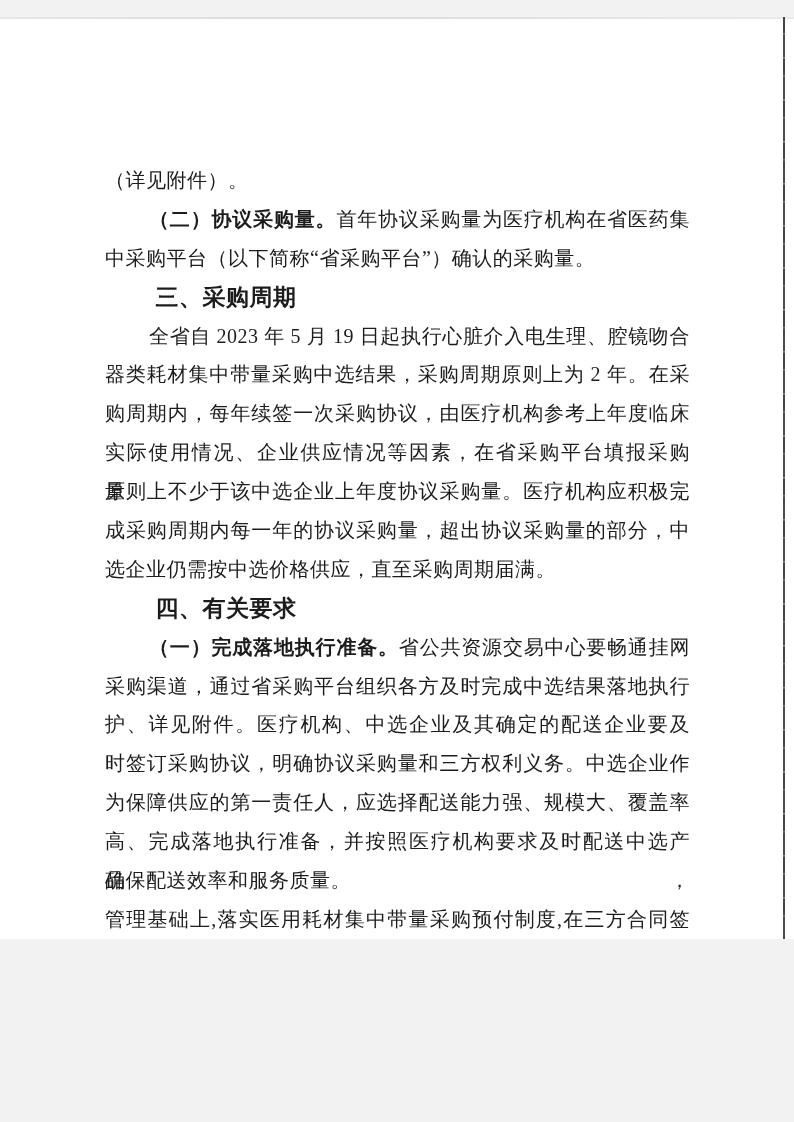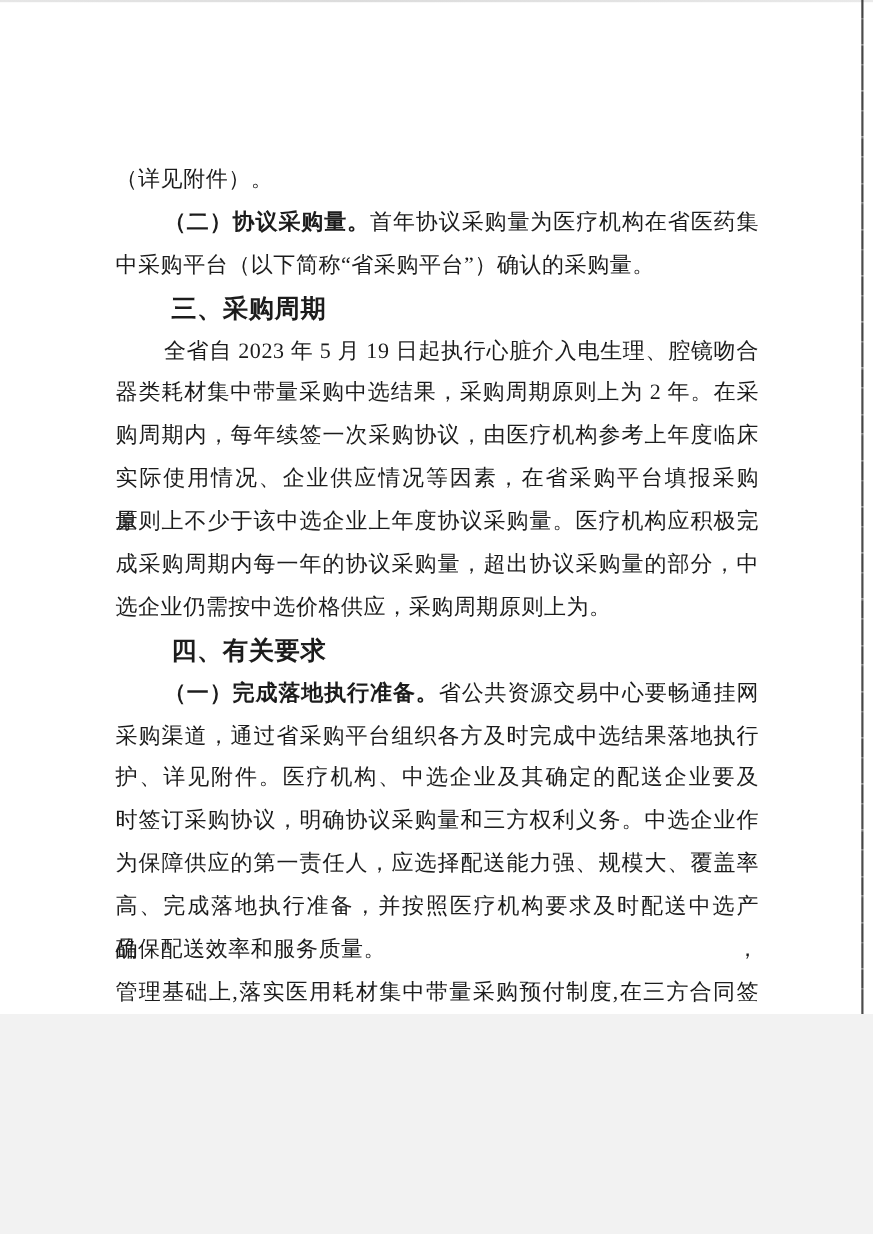--- a/index.html
+++ b/index.html
@@ -9,20 +9,21 @@
   }
   *{margin:0;padding:0;box-sizing:border-box;}
   html,body{width:794px;background:#f2f2f2;}
   .page{
     position:relative;
     width:794px;height:922px;
     background:var(--page-bg);
     overflow:hidden;
     font-family:"Liberation Serif","DejaVu Serif",serif;
     color:var(--text-color);
+    margin-top:17px;
   }
   
   .top-edge{
     position:absolute;top:0;left:0;width:100%;height:2px;
     background:linear-gradient(to right,#e6e6e6 0%,#dcdcdc 40%,#e9e9e9 100%);
   }
   
   .right-edge{
     position:absolute;top:0;bottom:0;left:783px;width:2px;
     background:repeating-linear-gradient(
@@ -76,21 +77,21 @@
       <div class="line body-end"><span class="seg">（详见附件）。</span></div>
       <div class="line body-full indent"><span class="seg bold">（二）协议采购量。</span><span class="seg">首年协议采购量为医疗机构在省医药集</span></div>
       <div class="line body-end"><span class="seg">中采购平台（以下简称“省采购平台”）确认的采购量。</span></div>
       <div class="line heading indent"><span class="seg bold">三、采购周期</span></div>
       <div class="line body-full indent"><span class="seg">全省自 2023 年 5 月 19 日起执行心脏介入电生理、腔镜吻合</span></div>
       <div class="line body-full"><span class="seg">器类耗材集中带量采购中选结果，采购周期原则上为 2 年。在采</span></div>
       <div class="line body-full"><span class="seg">购周期内，每年续签一次采购协议，由医疗机构参考上年度临床</span></div>
       <div class="line body-full"><span class="seg">实际使用情况、企业供应情况等因素，在省采购平台填报采购量，</span></div>
       <div class="line body-full"><span class="seg">原则上不少于该中选企业上年度协议采购量。医疗机构应积极完</span></div>
       <div class="line body-full"><span class="seg">成采购周期内每一年的协议采购量，超出协议采购量的部分，中</span></div>
-      <div class="line body-end"><span class="seg">选企业仍需按中选价格供应，采购周期原则上为。</span></div>
+      <div class="line body-end"><span class="seg">选企业仍需按中选价格供应，直至采购周期届满。</span></div>
       <div class="line heading indent"><span class="seg bold">四、有关要求</span></div>
       <div class="line body-full indent"><span class="seg bold">（一）完成落地执行准备。</span><span class="seg">省公共资源交易中心要畅通挂网</span></div>
       <div class="line body-full"><span class="seg">采购渠道，通过省采购平台组织各方及时完成中选结果落地执行</span></div>
       <div class="line body-full"><span class="seg">护、详见附件。医疗机构、中选企业及其确定的配送企业要及</span></div>
       <div class="line body-full"><span class="seg">时签订采购协议，明确协议采购量和三方权利义务。中选企业作</span></div>
       <div class="line body-full"><span class="seg">为保障供应的第一责任人，应选择配送能力强、规模大、覆盖率</span></div>
       <div class="line body-full"><span class="seg">高、完成落地执行准备，并按照医疗机构要求及时配送中选产品，</span></div>
       <div class="line body-end"><span class="seg">确保配送效率和服务质量。</span></div>
       <div class="line body-full"><span class="seg">管理基础上,落实医用耗材集中带量采购预付制度,在三方合同签</span></div>
     </main>

